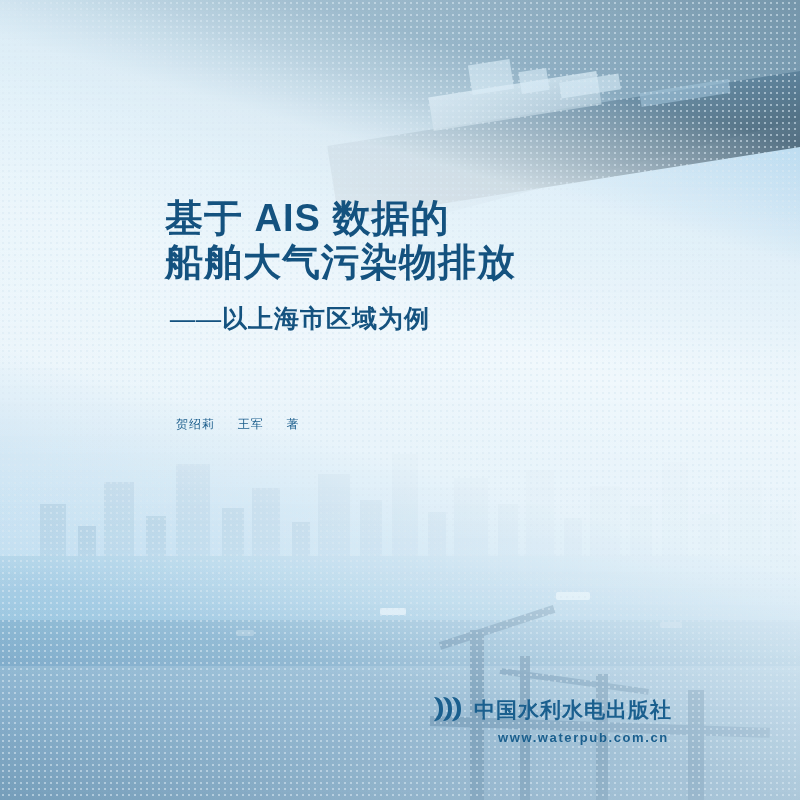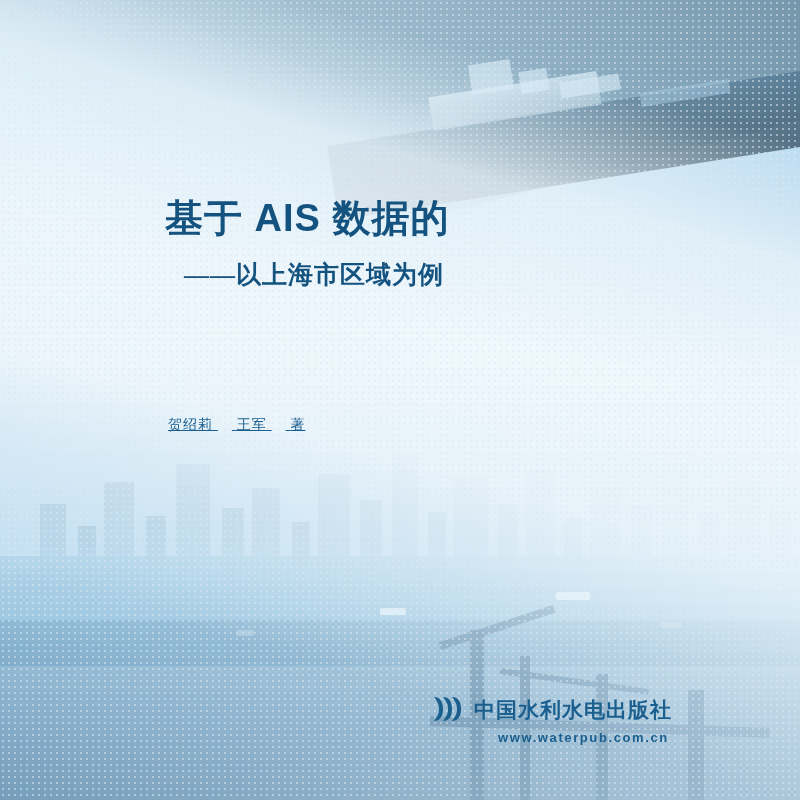--- a/index.html
+++ b/index.html
@@ -159,37 +159,36 @@
     font-family: "Liberation Sans", sans-serif;
     font-weight: bold;
     font-size: 38px;
     line-height: 44px;
     letter-spacing: 1px;
     color: #14527f;
     white-space: nowrap;
   }
   .subtitle {
     margin-top: 18px;
-    margin-left: 19px;
+    margin-left: 5px;
     font-family: "Liberation Serif", serif;
     font-weight: bold;
     font-size: 25px;
     letter-spacing: 1px;
     color: #14527f;
     white-space: nowrap;
   }
   .authors {
     position: absolute;
-    left: 168px;
+    left: 176px;
     top: 416px;
     font-family: "Liberation Sans", sans-serif;
-    font-size: 14px;
+    font-size: 12px;
     letter-spacing: 1px;
     color: #1b5d8c;
-    text-decoration: underline;
   }
   .authors .sep { display: inline-block; width: 14px; }
 
   
   .publisher {
     position: absolute;
     left: 430px;
     top: 694px;
     display: flex;
     flex-direction: column;
@@ -281,20 +280,21 @@
   <div class="bg-ship-block b4"></div>
 
   <div class="sweep"></div>
   <div class="sweep2"></div>
   <div class="tint"></div>
   <div class="dots"></div>
   <div class="dots2"></div>
 
   <div class="title-block">
     <div class="title-line">基于 AIS 数据的</div>
+    <div class="title-line">船舶大气污染物排放</div>
     <div class="subtitle">——以上海市区域为例</div>
   </div>
 
   <div class="authors">
     <span>贺绍莉</span>
     <span class="sep"></span>
     <span>王军</span>
     <span class="sep"></span>
     <span>著</span>
   </div>

